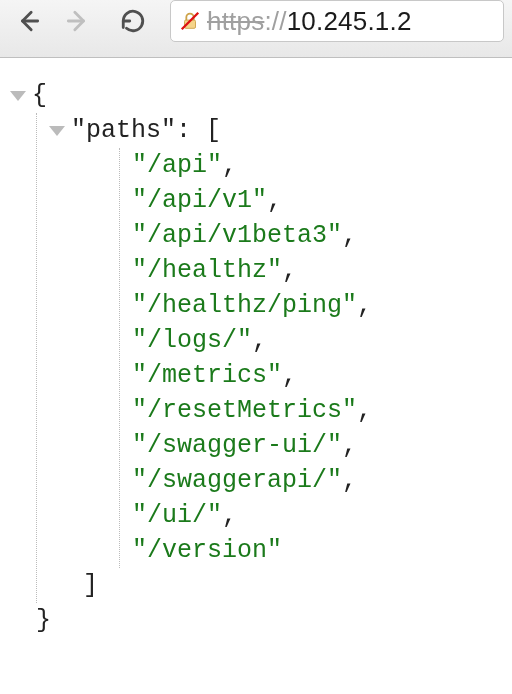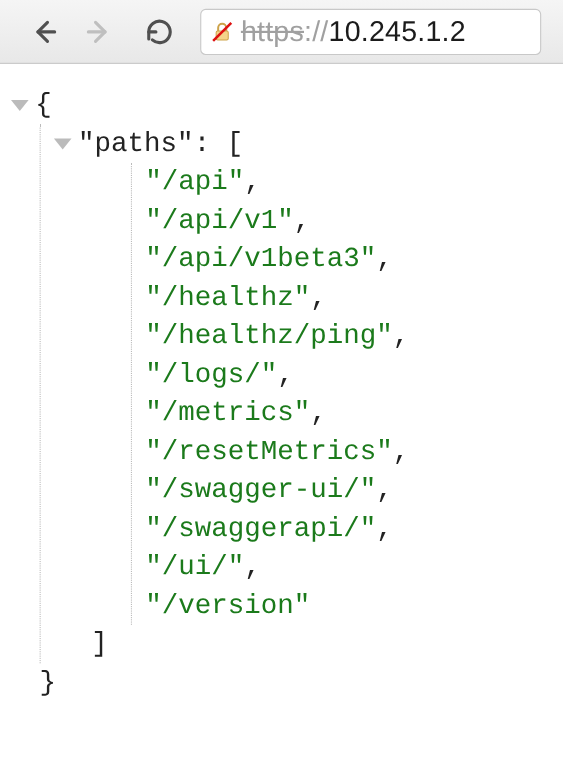--- a/index.html
+++ b/index.html
@@ -7,24 +7,24 @@
     margin: 0; padding: 0;
     width: 512px; height: 694px;
     background: #fff;
     font-family: "Helvetica Neue", Arial, sans-serif;
     overflow: hidden;
   }
   
   .toolbar {
     height: 58px;
     display: flex;
-    align-items: center;
+    align-items: flex-start;
     border-bottom: 1px solid #bfbfbf;
     background: linear-gradient(#f5f5f5, #e8e8e8);
-    padding: 0 20px;
+    padding: 0 8px;
     gap: 6px;
   }
   .nav-btn {
     width: 42px; height: 42px;
     display: flex; align-items: center; justify-content: center;
     border-radius: 4px;
   }
   .nav-btn.enabled { color: #505050; }
   .nav-btn.disabled { color: #bfbfbf; }
   .nav-btn svg { display:block; }

